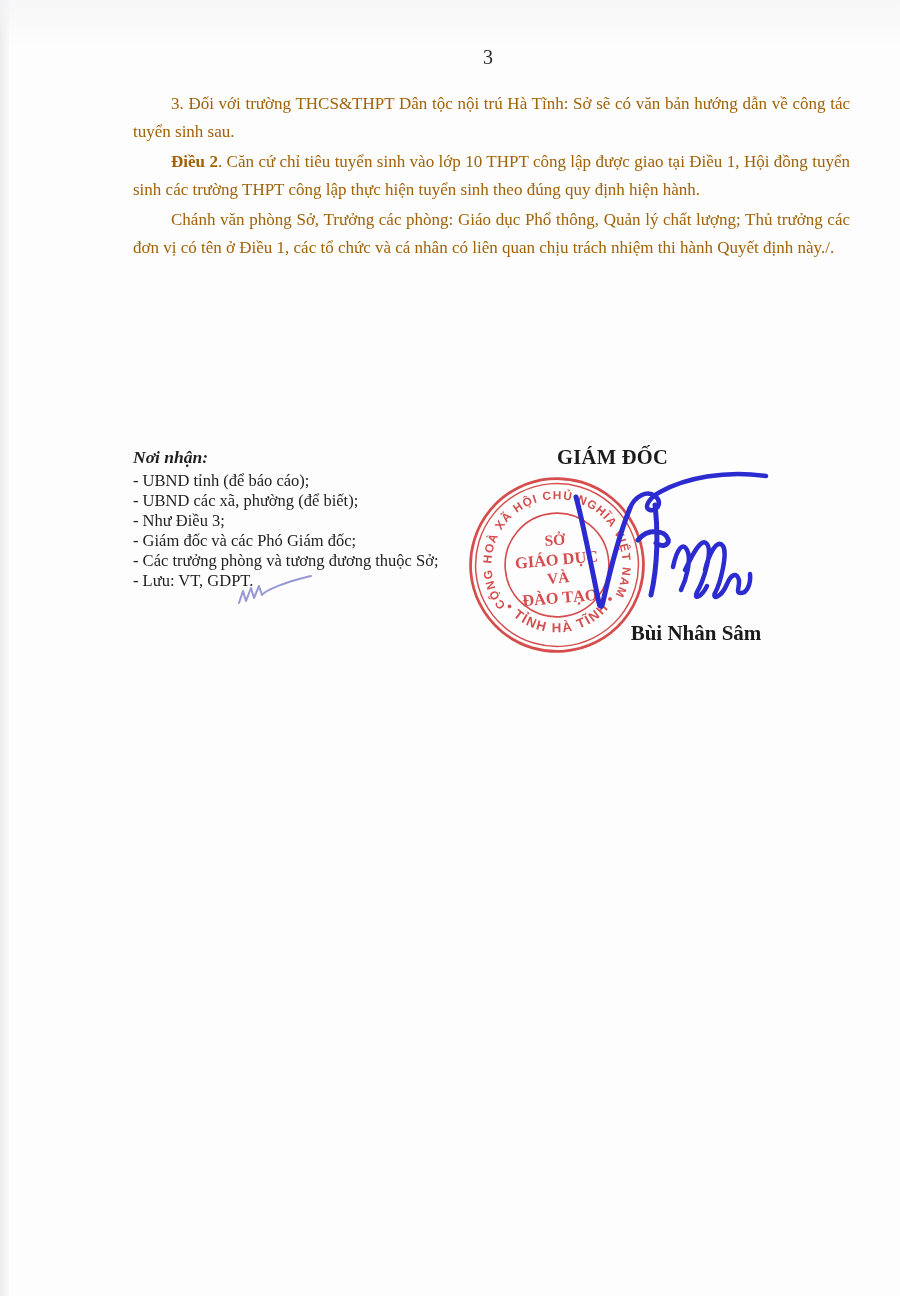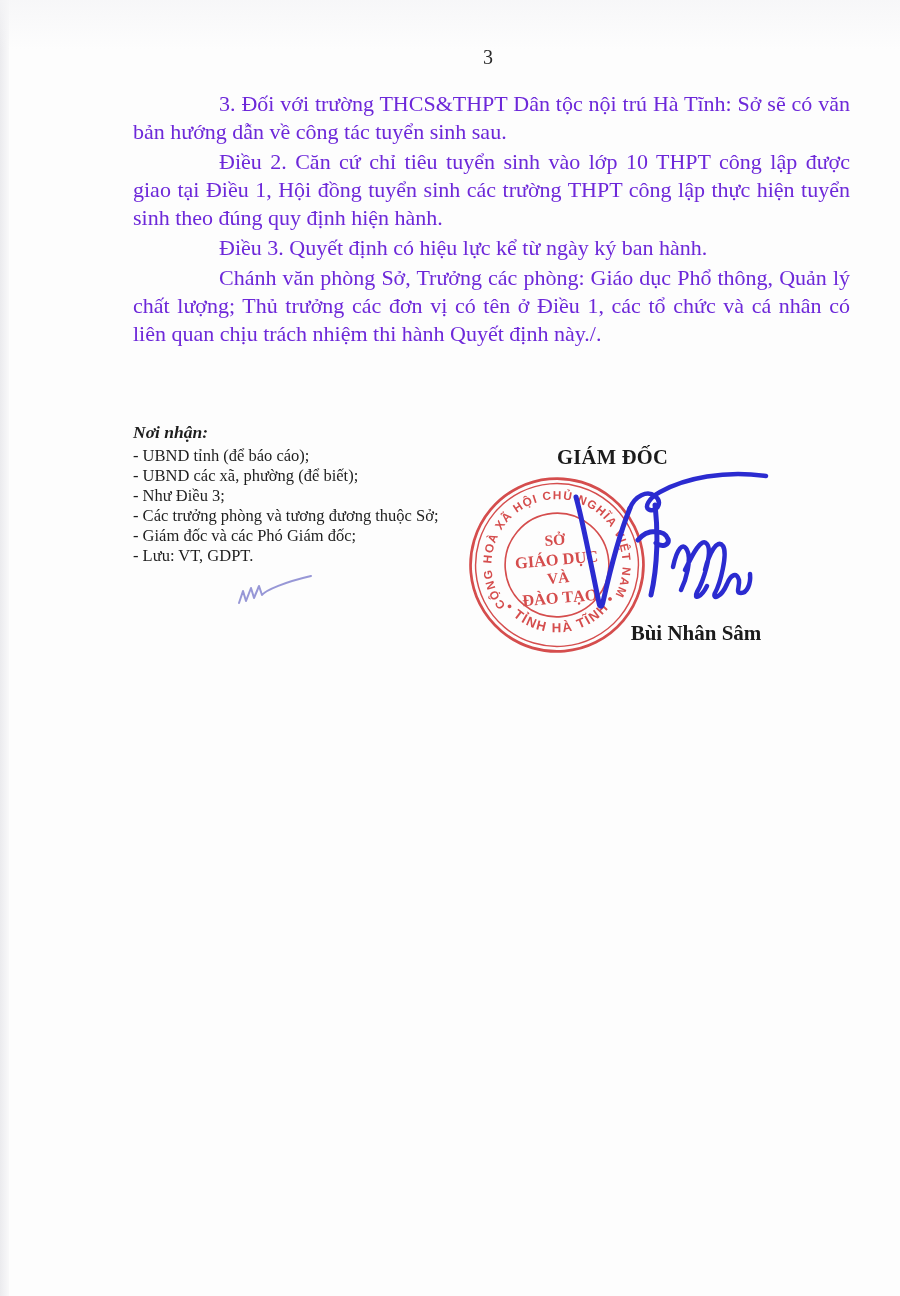--- a/index.html
+++ b/index.html
@@ -23,28 +23,28 @@
     opacity:.75;
   }
   .page-number {
     position:absolute; left:0; top:46px; width:976px;
     text-align:center; font-size:20px; color:#2a2a2a;
   }
   .doc-body {
     position:absolute; left:133px; top:90px; width:717px;
   }
   .doc-body p {
-    font-size:22px; line-height:28px;
+    font-size:17px; line-height:28px;
     text-align:justify; text-indent:38px;
     margin:0 0 2px 0;
-    color:#6d28d9;
+    color:#a16207;
   }
-  .doc-body p .lead { font-weight:normal;margin-left:48px; }
+  .doc-body p .lead { font-weight:bold; }
   .recipients {
-    position:absolute; left:133px; top:422px; width:370px;
+    position:absolute; left:133px; top:447px; width:370px;
     color:#1e1e1e;
   }
   .recipients-title {
     font-weight:bold; font-style:italic; font-size:17.5px;
     margin-bottom:3px;
   }
   .recipients-item { font-size:16.5px; line-height:20px; }
   .initial-mark { position:absolute; left:233px; top:572px; }
   .signatory-title {
     position:absolute; left:557px; top:446px; width:222px;
@@ -75,31 +75,30 @@
 
 <div class="page">
   <div class="edge-left"></div>
   <div class="top-shade"></div>
 
   <div class="page-number">3</div>
 
   <div class="doc-body">
     <p><span class="lead"></span><span>3. Đối với trường THCS&amp;THPT Dân tộc nội trú Hà Tĩnh: Sở sẽ có văn bản hướng dẫn về công tác tuyển sinh sau.</span></p>
     <p><span class="lead">Điều 2</span><span>. Căn cứ chỉ tiêu tuyển sinh vào lớp 10 THPT công lập được giao tại Điều 1, Hội đồng tuyển sinh các trường THPT công lập thực hiện tuyển sinh theo đúng quy định hiện hành.</span></p>
-    <p><span class="lead">Điều 3</span><span>. Quyết định có hiệu lực kể từ ngày ký ban hành.</span></p>
     <p><span class="lead"></span><span>Chánh văn phòng Sở, Trưởng các phòng: Giáo dục Phổ thông, Quản lý chất lượng; Thủ trưởng các đơn vị có tên ở Điều 1, các tổ chức và cá nhân có liên quan chịu trách nhiệm thi hành Quyết định này./.</span></p>
   </div>
 
   <div class="recipients">
     <div class="recipients-title">Nơi nhận:</div>
     <div class="recipients-item">- UBND tỉnh (để báo cáo);</div>
     <div class="recipients-item">- UBND các xã, phường (để biết);</div>
     <div class="recipients-item">- Như Điều 3;</div>
+    <div class="recipients-item">- Giám đốc và các Phó Giám đốc;</div>
     <div class="recipients-item">- Các trưởng phòng và tương đương thuộc Sở;</div>
-    <div class="recipients-item">- Giám đốc và các Phó Giám đốc;</div>
     <div class="recipients-item">- Lưu: VT, GDPT.</div>
   </div>
 
   <svg class="initial-mark" width="84" height="38" viewBox="0 0 84 38">
     <path stroke-width="2" opacity="0.85" d="M6,31 l4,-12 l3,10 l5,-13 l3,10 l5,-12 l3,9 C33,18 52,10 78,4" stroke="#8585cf"></path>
   </svg>
 
   <div class="signatory-title">GIÁM ĐỐC</div>
 
   <svg class="stamp" width="182" height="182" viewBox="0 0 200 200">

